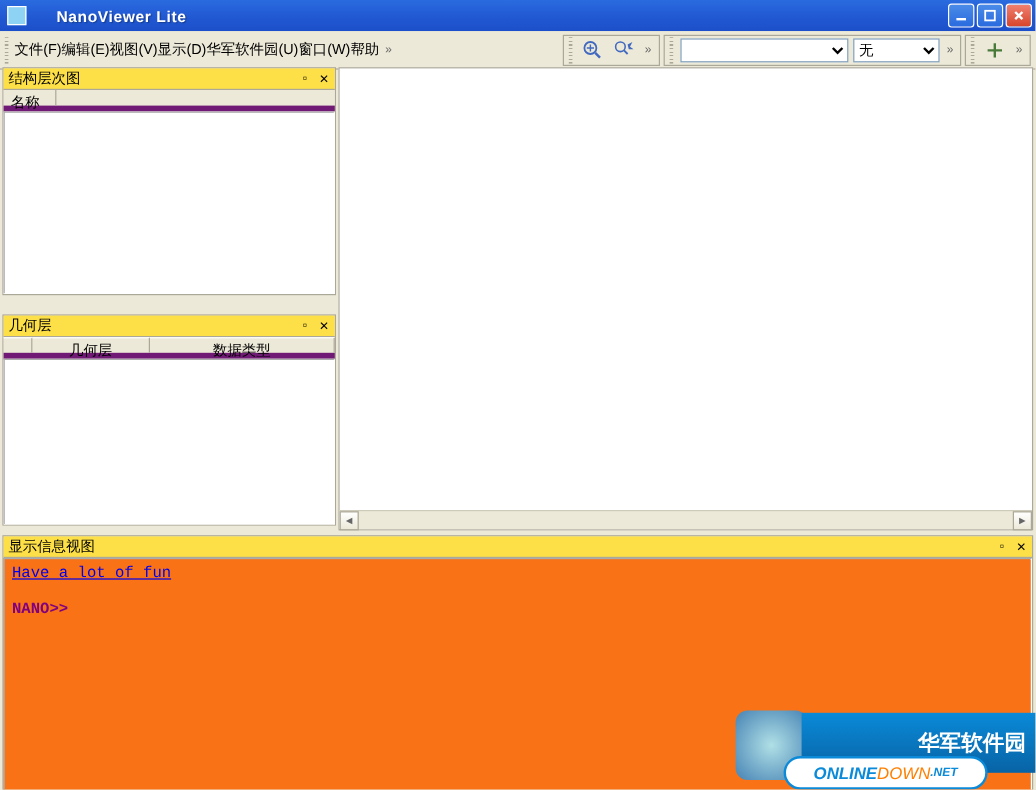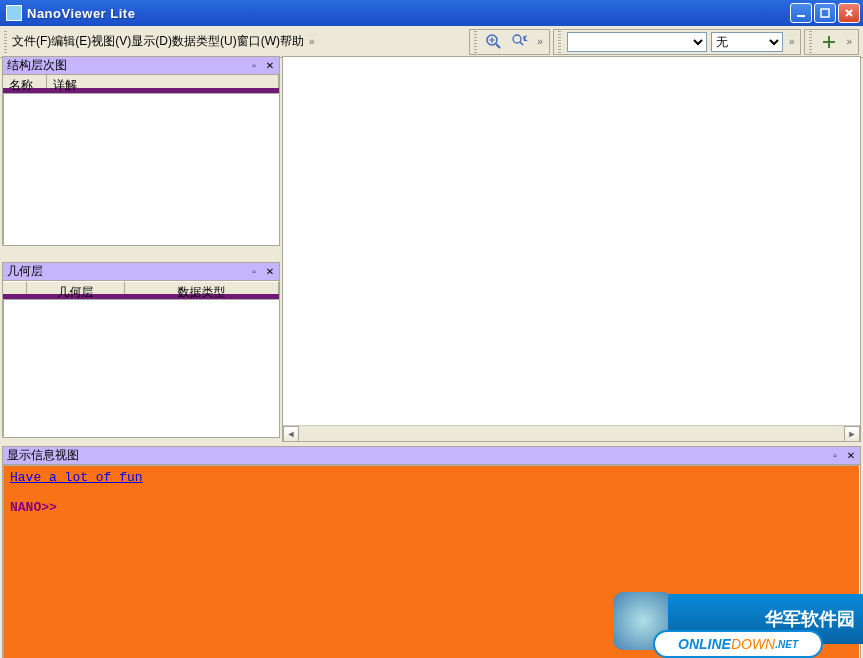--- a/index.html
+++ b/index.html
@@ -1,21 +1,21 @@
 <!DOCTYPE html>
 <html><head>
 <meta charset="utf-8">
 <style>
 * { box-sizing: border-box; margin: 0; padding: 0; }
 body { font-family: "Microsoft Sans Serif", Tahoma, sans-serif; font-size: 12px; background: #ece9d8; width: 863px; height: 658px; overflow: hidden; position: relative; }
 
 
 .titlebar { height: 26px; background: linear-gradient(to bottom, #2a6bdf 0%, #225ad4 50%, #1b4fc9 100%); display: flex; align-items: center; color: #fff; font-weight: bold; font-size: 13px; padding-left: 6px; }
 .titlebar .icon { width: 16px; height: 16px; background: #8fd3f4; border: 1px solid #fff; margin-right: 5px; }
-.titlebar .title { flex: 1; letter-spacing: 0.5px; text-shadow: 1px 1px 1px rgba(0,0,0,0.3); }
+.titlebar .title { flex: 1; letter-spacing: 0.5px; text-shadow: 1px 1px 1px rgba(0,0,0,0.3); margin-left: 20px; }
 .winbtns { display: flex; padding-right: 3px; gap: 2px; }
 .winbtn { width: 22px; height: 20px; border: 1px solid #fff; border-radius: 3px; display: flex; align-items: center; justify-content: center; color: #fff; font-weight: bold; font-size: 11px; }
 .winbtn.min, .winbtn.max { background: linear-gradient(to bottom, #4a8be8, #2a6bdf); }
 .winbtn.close { background: linear-gradient(to bottom, #f08070, #d6452b); }
 .winbtn svg { width: 12px; height: 12px; }
 
 
 .toolbar-row { height: 32px; background: #ece9d8; border-bottom: 1px solid #aca899; display: flex; align-items: center; padding: 2px 4px; gap: 3px; }
 .menubar-container { flex: 0 0 auto; display: flex; align-items: center; }
 .tbgap { flex: 1; }
@@ -23,21 +23,21 @@
 .tbbtn { width: 22px; height: 22px; display: flex; align-items: center; justify-content: center; border: 1px solid transparent; }
 .grip { width: 3px; height: 22px; background: repeating-linear-gradient(to bottom, #aca899 0 1px, transparent 1px 3px); margin-right: 2px; }
 .chevron { font-size: 10px; color: #666; padding: 0 2px; }
 select.tbsel { height: 20px; font-size: 12px; border: 1px solid #7f9db9; background: #fff; }
 
 
 .workarea { display: flex; position: absolute; top: 56px; left: 2px; right: 2px; bottom: 2px; }
 .leftcol { width: 278px; display: flex; flex-direction: column; }
 .rightcol { flex: 1; display: flex; flex-direction: column; }
 .panel { border: 1px solid #aca899; background: #ece9d8; display: flex; flex-direction: column; margin: 0; }
-.panel-title { height: 18px; display: flex; align-items: center; background: #c4b5fd; border-bottom: 1px solid #aca899; padding-left: 4px; }
+.panel-title { height: 18px; display: flex; align-items: center; background: #fde047; border-bottom: 1px solid #aca899; padding-left: 4px; }
 .panel-title .t { flex: 1; }
 .panel-title .pbtn { width: 14px; height: 14px; display: flex; align-items: center; justify-content: center; margin-right: 2px; font-size: 10px; cursor: default; }
 .panel-body { flex: 1; background: #fff; border: 1px inset #fff; overflow: hidden; }
 .panel-header { height: 18px; background: #ece9d8; border-bottom: 5px solid #701a75; display: flex; }
 .panel-header .col { padding: 2px 6px; border-right: 1px solid #aca899; }
 
 
 .struct-panel { height: 190px; }
 
 .geom-panel { height: 176px; margin-top: 16px; }
@@ -95,21 +95,21 @@
   </div>
 </div>
 
 <div class="toolbar-row">
   <div class="grip"></div>
   <div class="menubar-container">
     <div class="item">文件(F)</div>
     <div class="item">编辑(E)</div>
     <div class="item">视图(V)</div>
     <div class="item">显示(D)</div>
-    <div class="item">数据类型(U)</div>
+    <div class="item">华军软件园(U)</div>
     <div class="item">窗口(W)</div>
     <div class="item">帮助</div>
   </div>
   <div class="chevron">»</div>
   <div class="tbgap"></div>
 
   <div class="tbgroup">
     <div class="grip"></div>
     <div class="tbbtn">
       <svg width="18" height="18" viewBox="0 0 18 18">
@@ -150,21 +150,20 @@
   <div class="leftcol">
 
     <div class="panel struct-panel">
       <div class="panel-title">
         <span class="t">结构层次图</span>
         <span class="pbtn">▫</span>
         <span class="pbtn">✕</span>
       </div>
       <div class="panel-header">
         <div class="col" style="width:44px">名称</div>
-        <div class="col" style="flex:1">详解</div>
       </div>
       <div class="panel-body"></div>
     </div>
 
     <div class="panel geom-panel">
       <div class="panel-title">
         <span class="t">几何层</span>
         <span class="pbtn">▫</span>
         <span class="pbtn">✕</span>
       </div>

